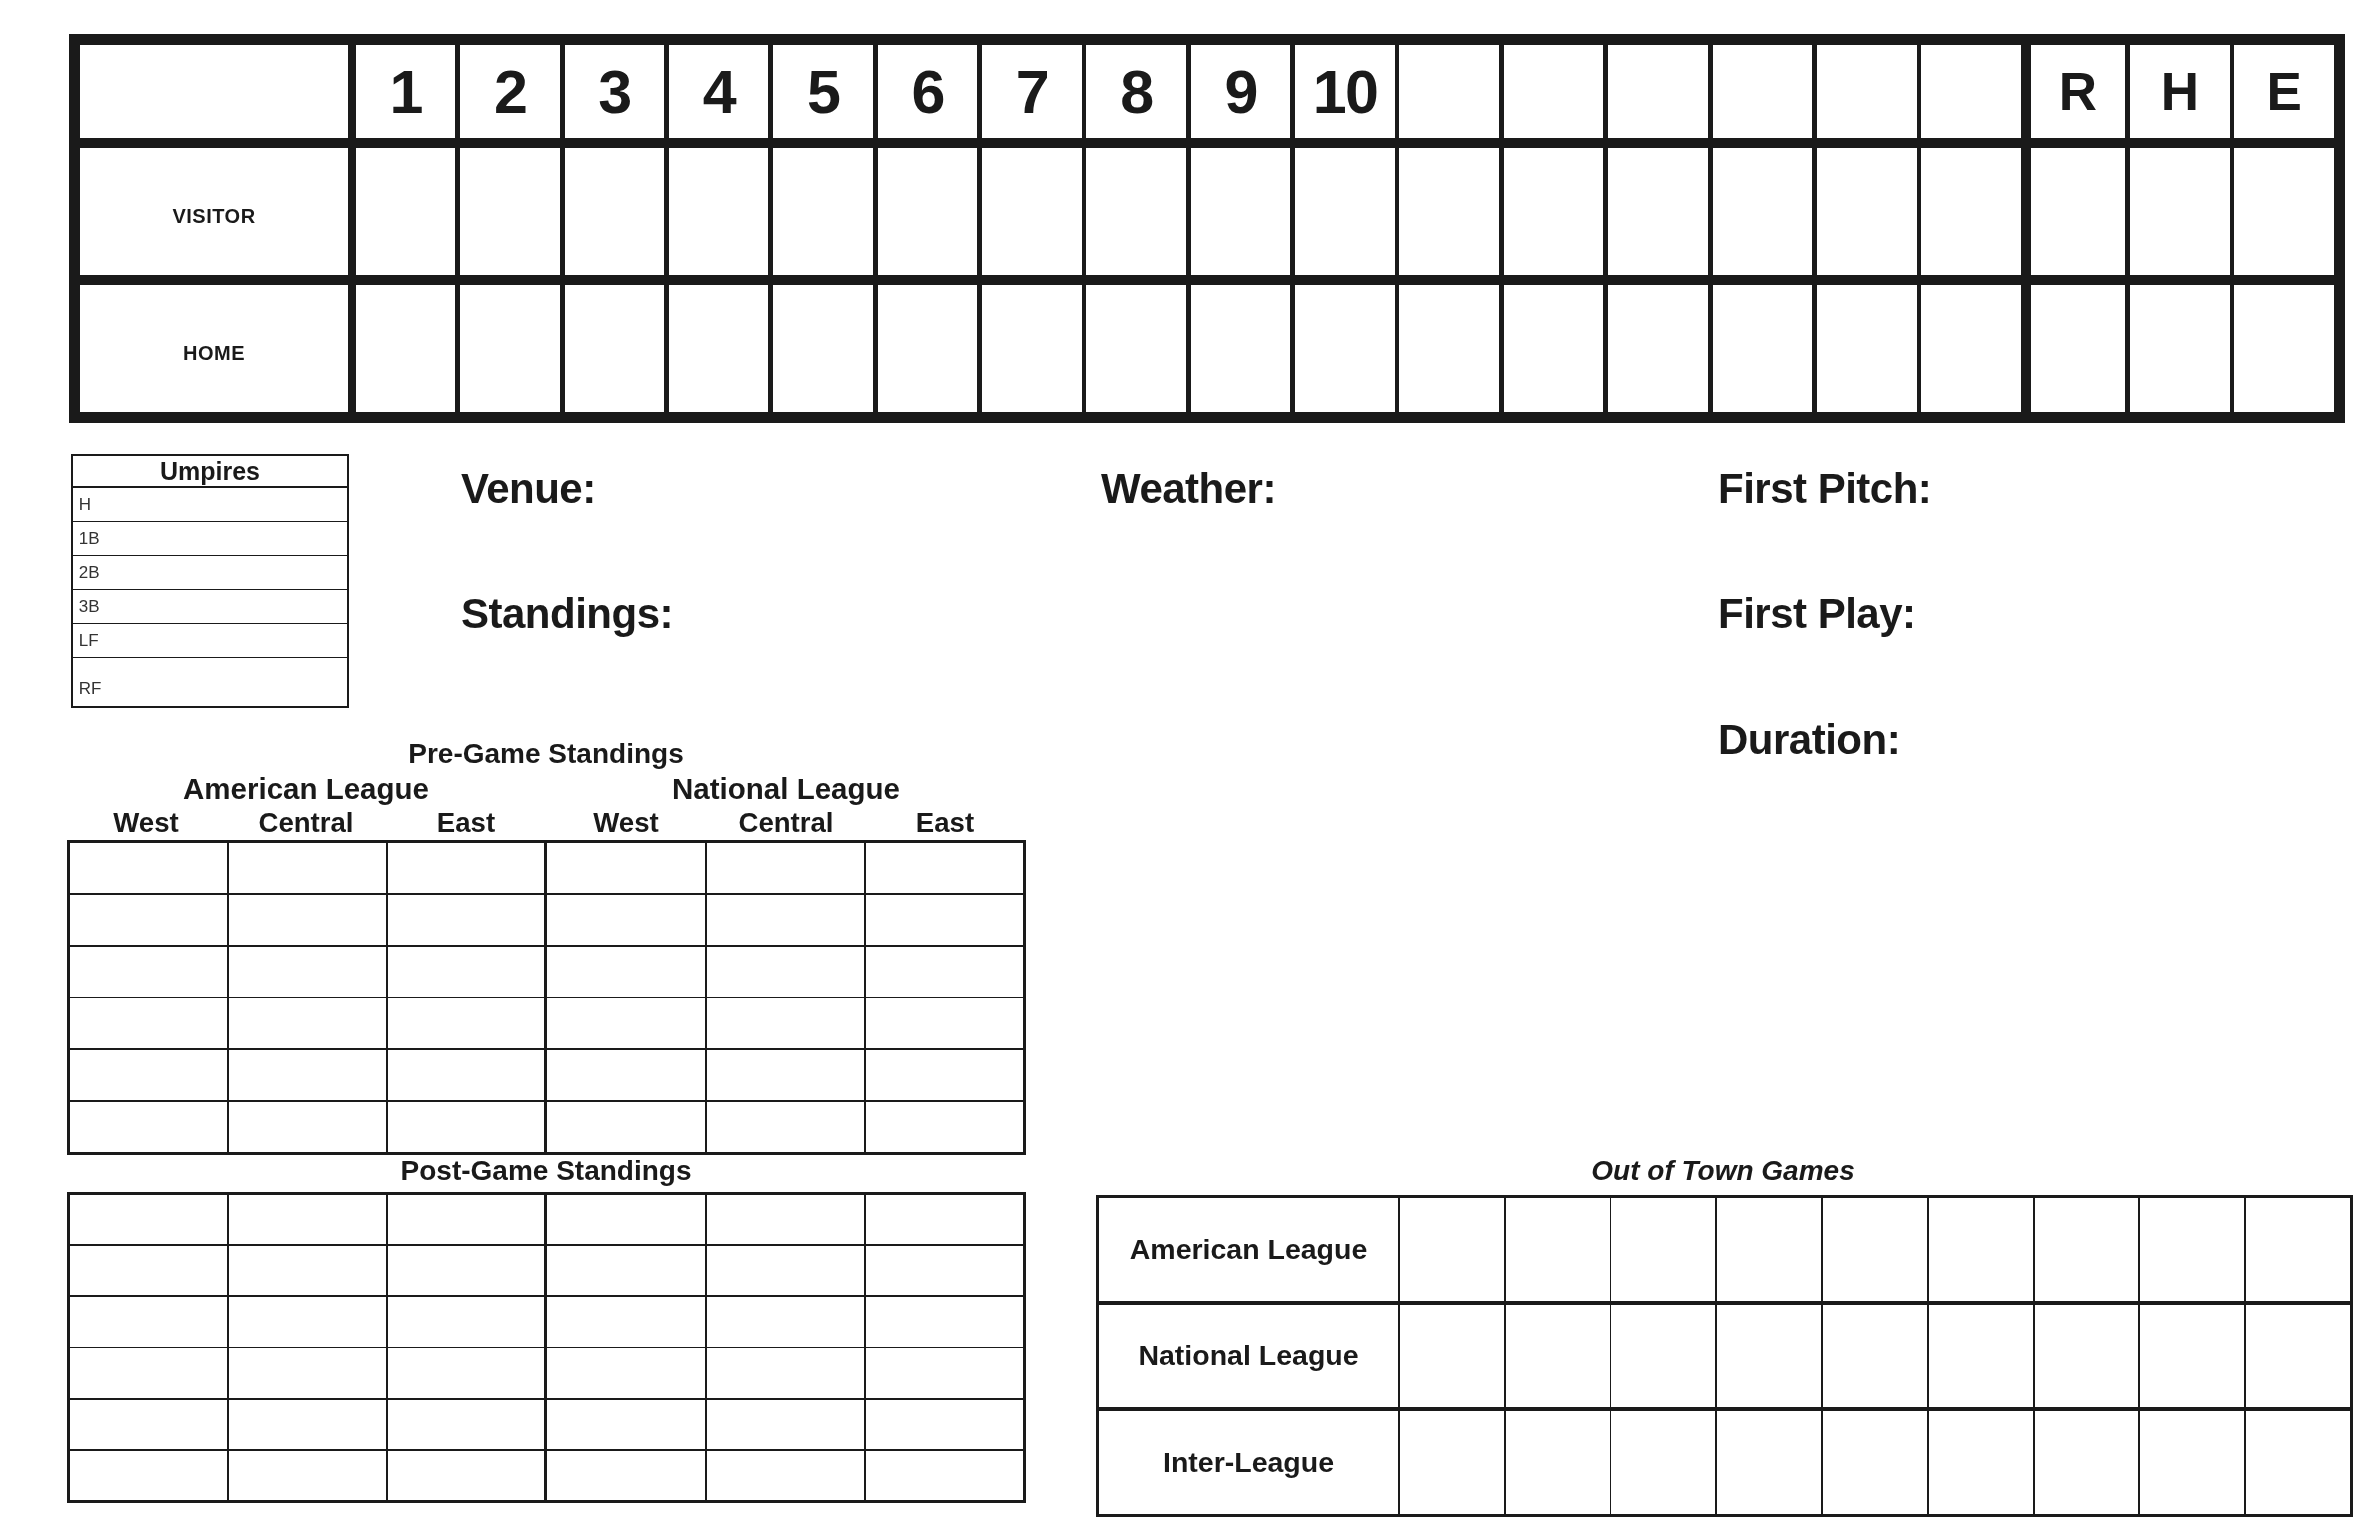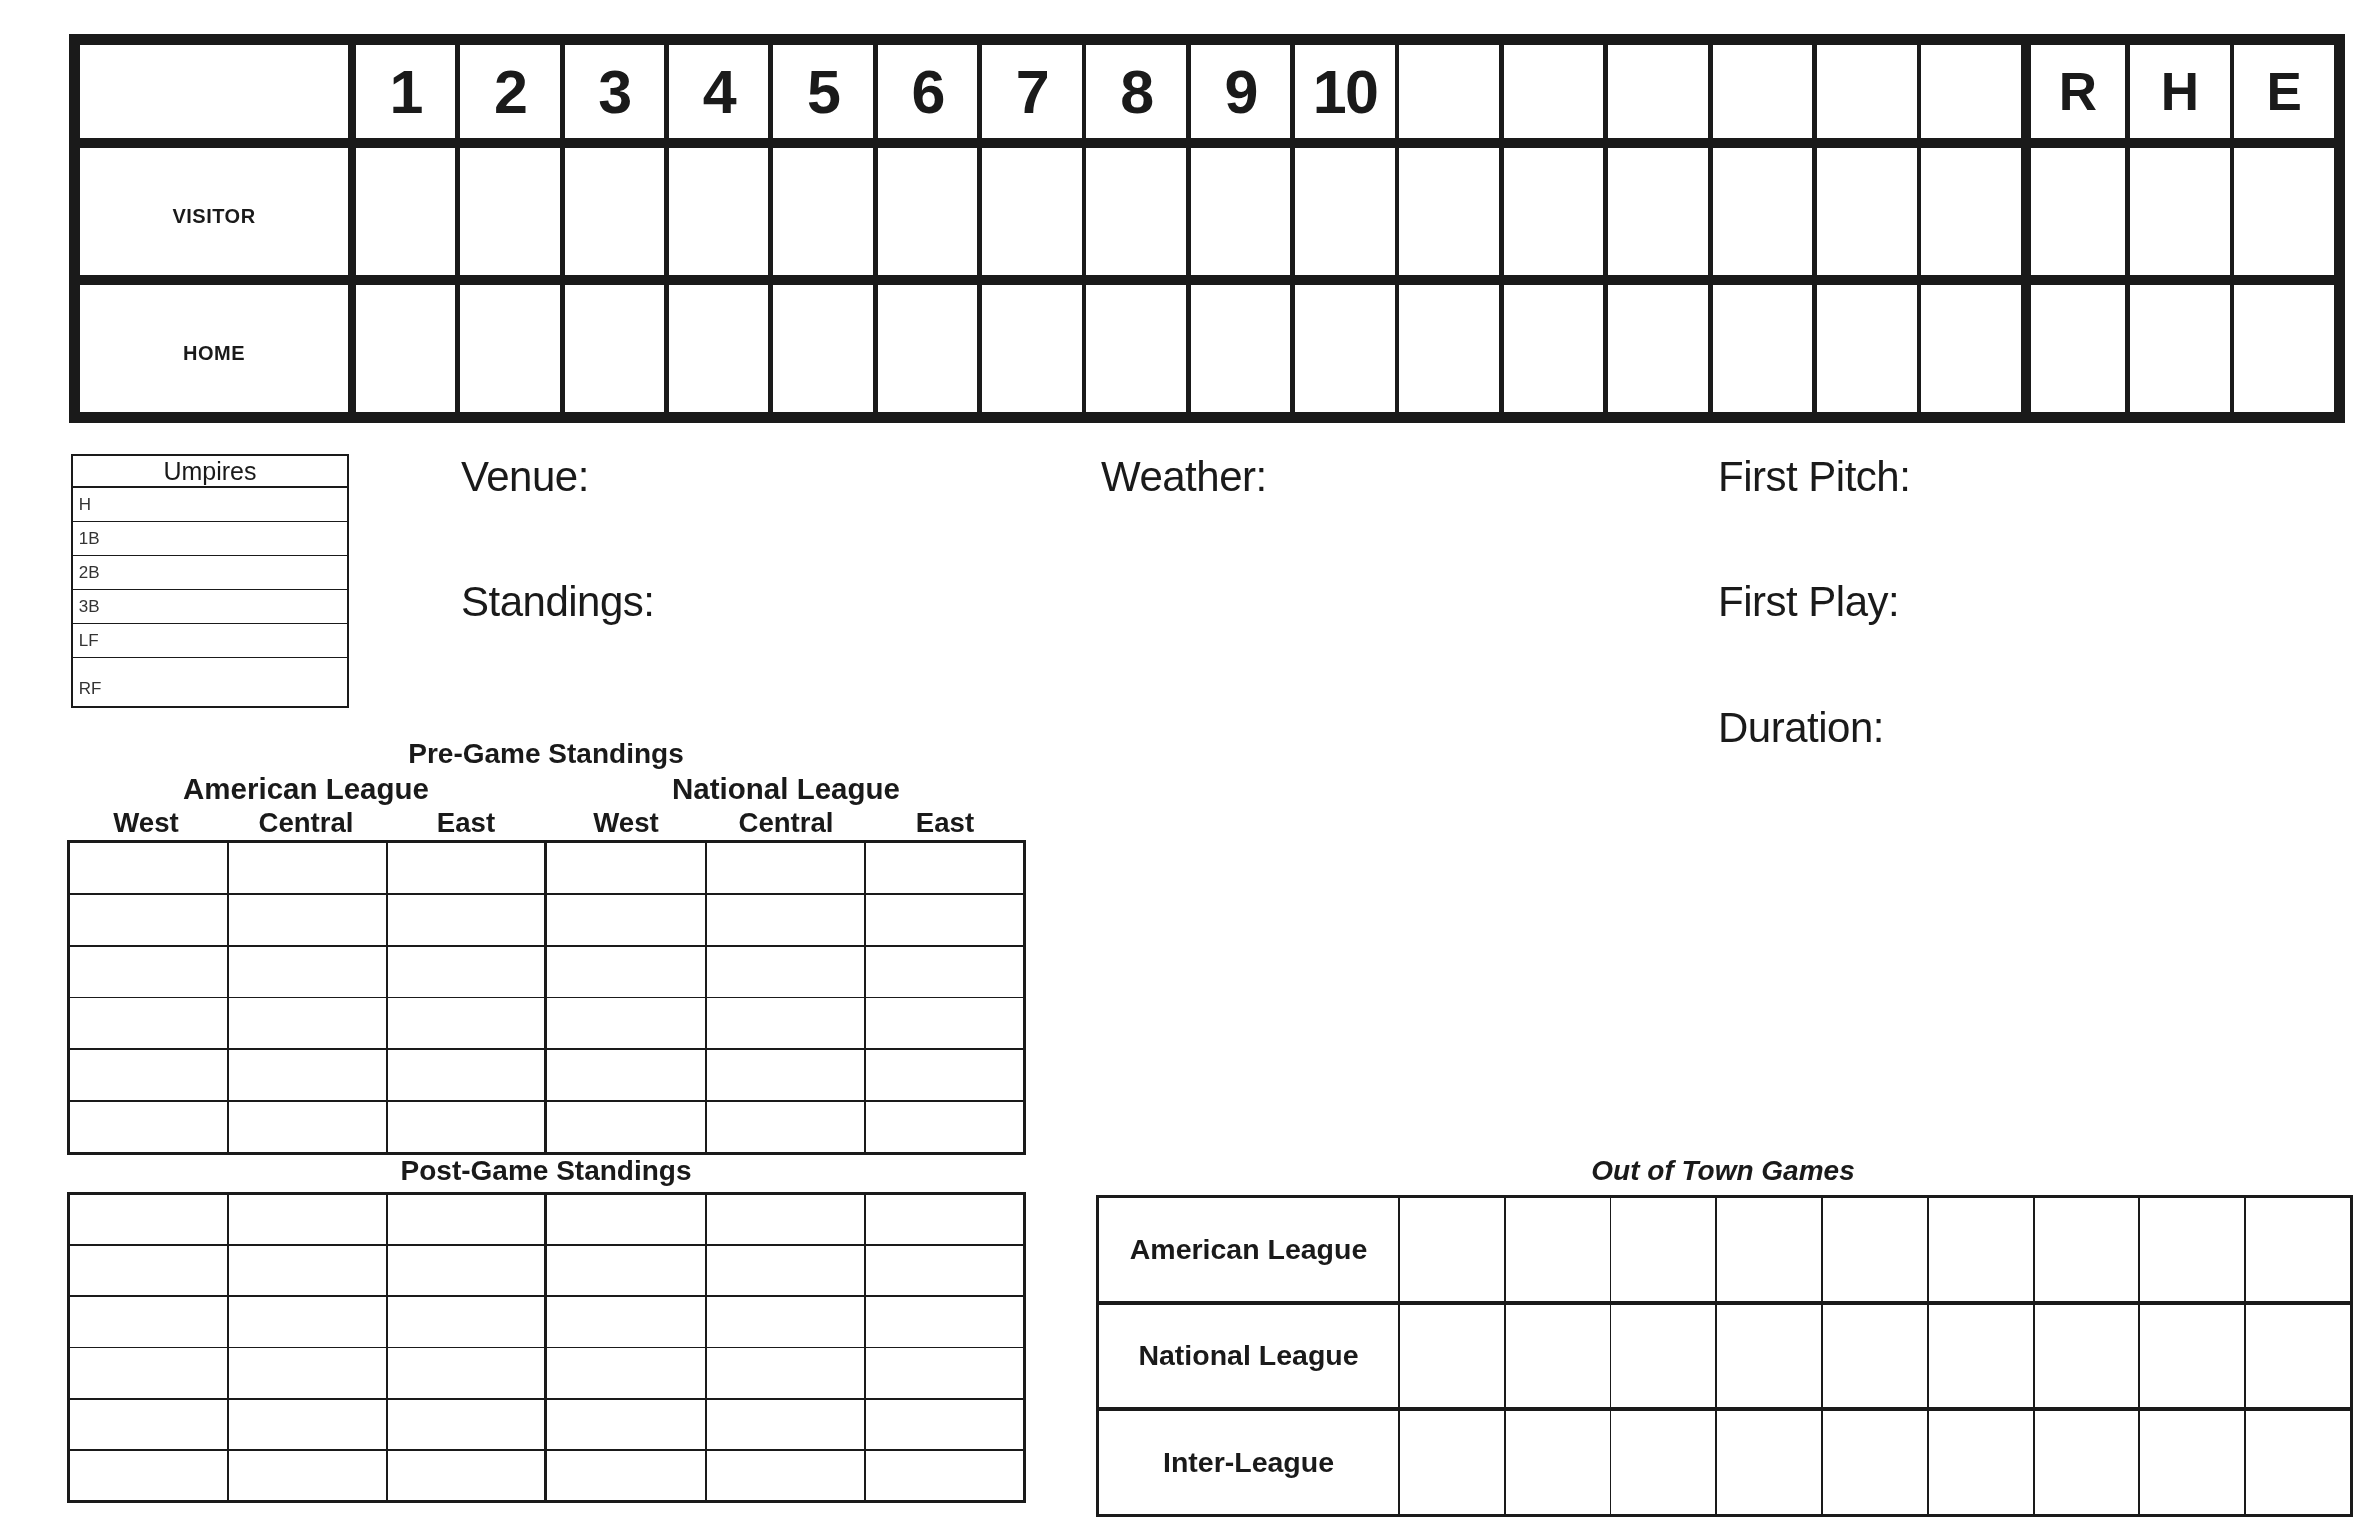--- a/index.html
+++ b/index.html
@@ -46,35 +46,36 @@
 
   
   .umpires{
     position:absolute;left:71px;top:454px;width:278px;
     border:2.9px solid var(--ink);
     background:var(--paper);
   }
   .ump-title{
     height:32px;border-bottom:2.9px solid var(--ink);
     display:flex;align-items:center;justify-content:center;
-    font-weight:400;font-size:25px;
+    font-weight:700;font-size:25px;
   }
   .ump-row{
     height:34px;border-bottom:1.9px solid var(--ink);
     display:flex;align-items:center;
     padding-left:5.7px;
     font-weight:400;font-size:17px;color:#333;
   }
   .ump-row:last-child{border-bottom:none;margin-top:14px;}
 
   
   .info-label{
     position:absolute;
-    font-weight:400;font-size:42px;letter-spacing:-0.5px;
+    font-weight:700;font-size:42px;letter-spacing:-0.5px;
     white-space:nowrap;
+    margin-top:12px;
   }
   .lbl-venue{left:461px;top:453px;}
   .lbl-weather{left:1101px;top:453px;}
   .lbl-firstpitch{left:1718px;top:453px;}
   .lbl-attendance{left:461px;top:578px;}
   .lbl-lastplay{left:1718px;top:578px;}
   .lbl-duration{left:1718px;top:704px;}
 
   
   .centered-label{

